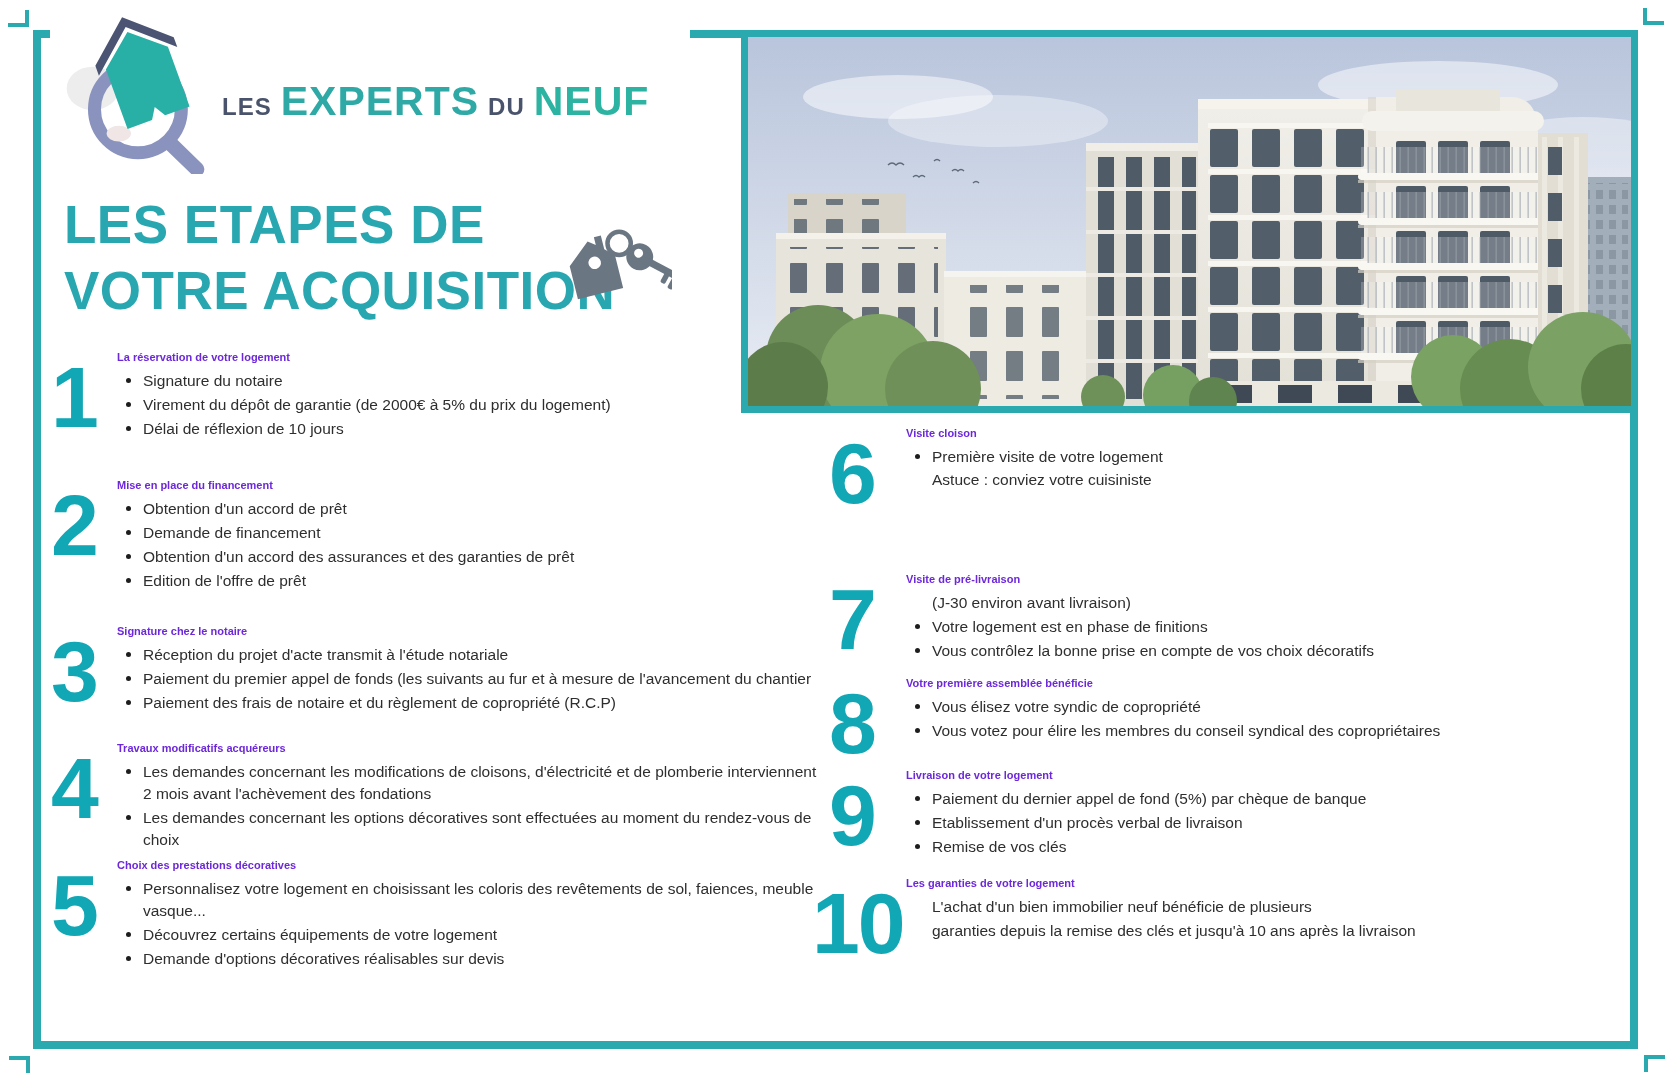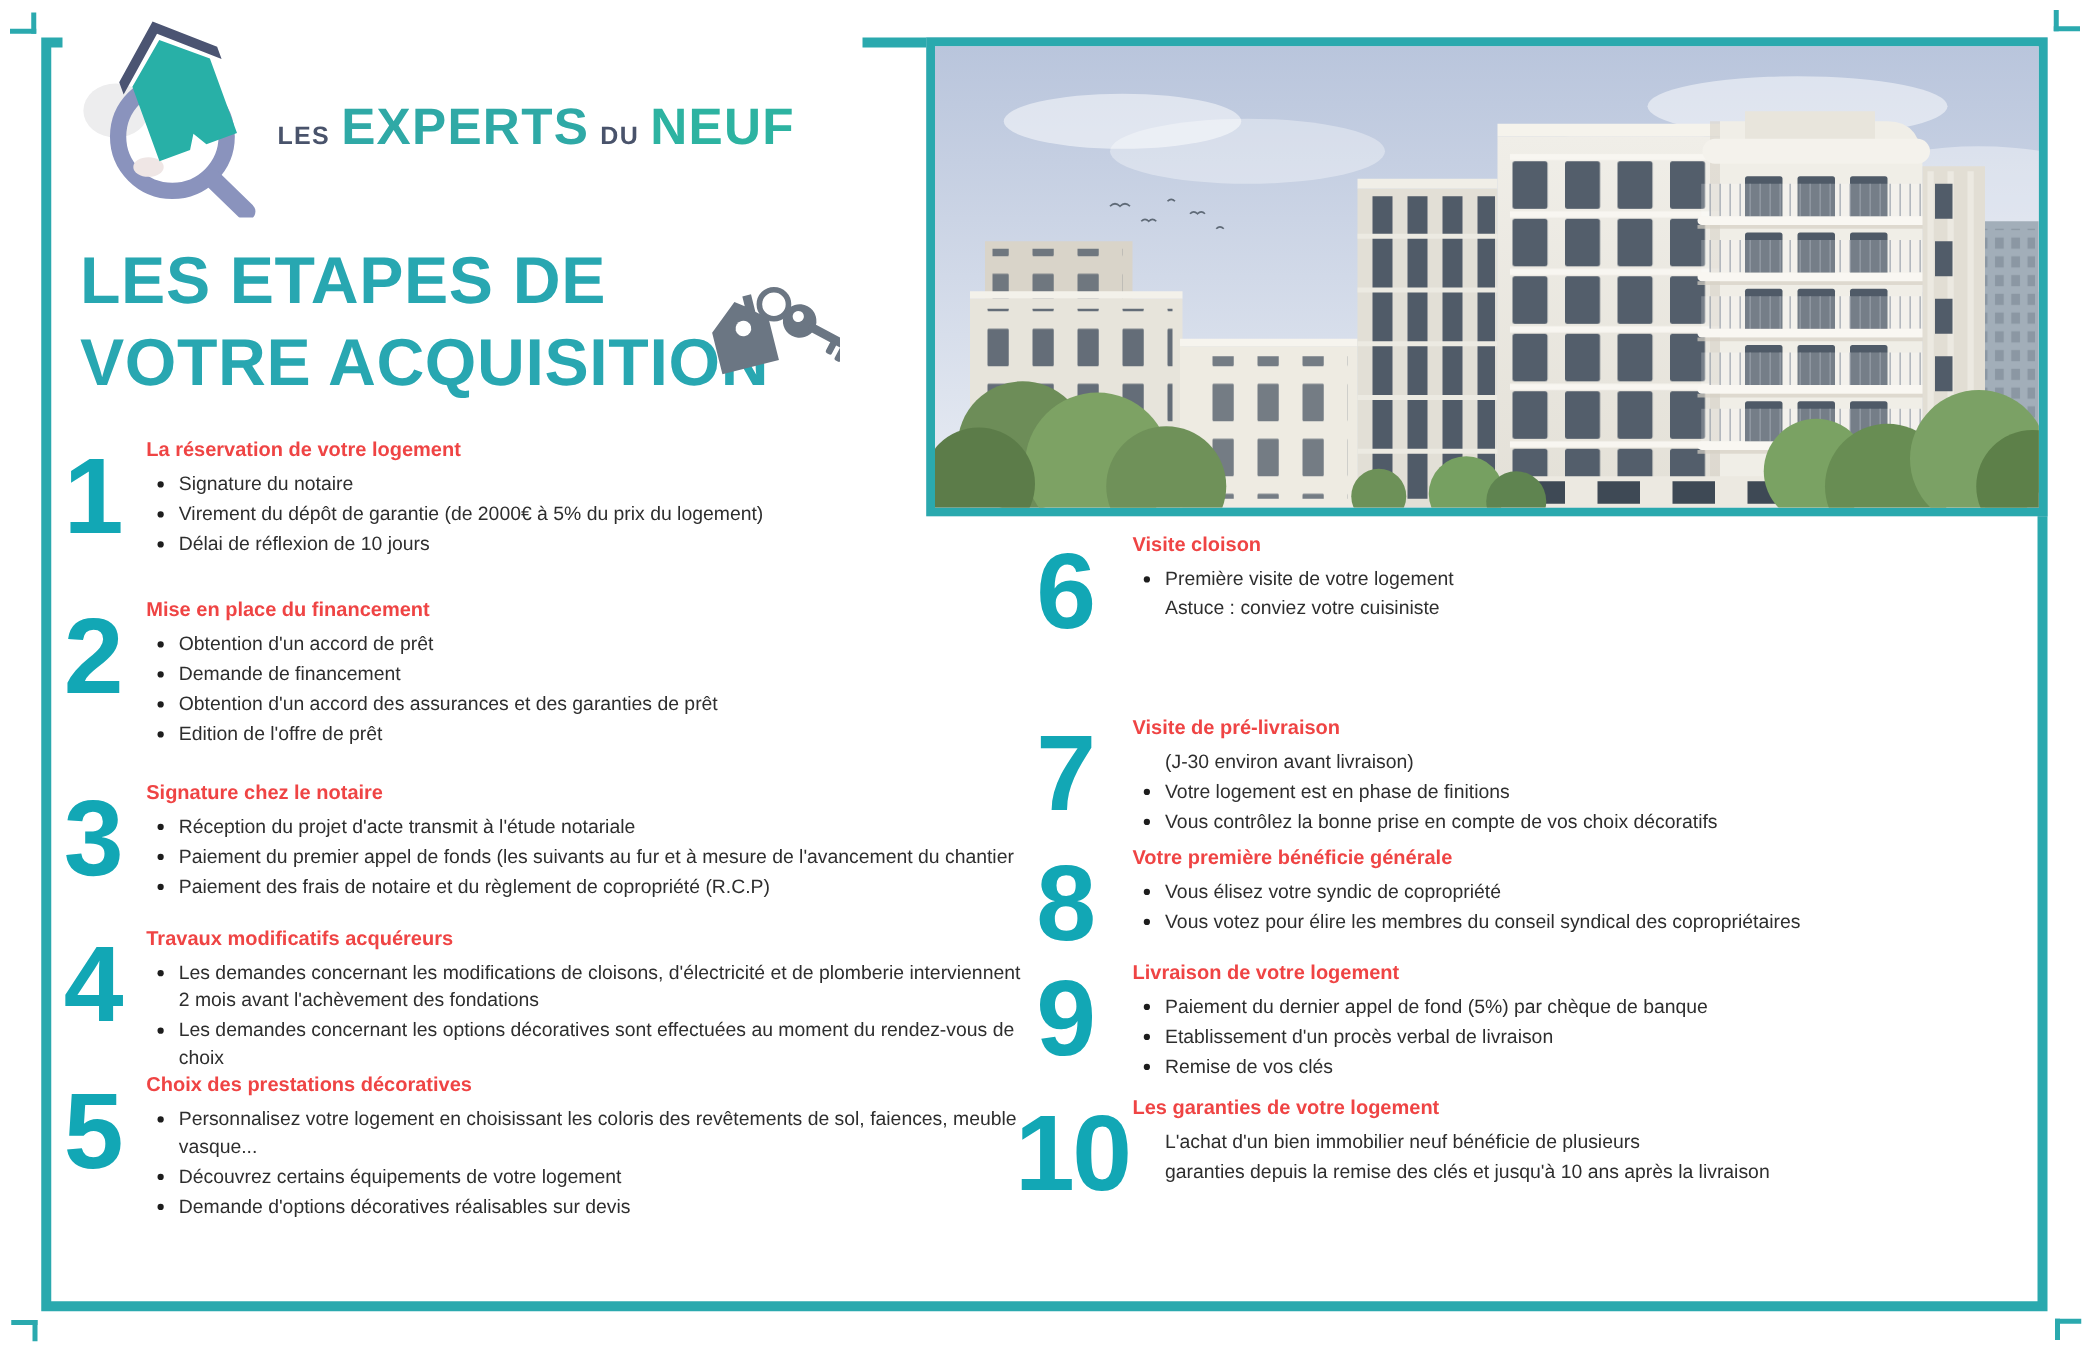--- a/index.html
+++ b/index.html
@@ -13,42 +13,42 @@
   .mark{position:absolute;width:17px;height:13px;z-index:1;}
   .mark.tl{left:8px;top:10px;border-right:4px solid #2aa9ae;border-bottom:4px solid #2aa9ae;}
   .mark.tr{left:1643px;top:8px;border-left:4px solid #2aa9ae;border-bottom:4px solid #2aa9ae;}
   .mark.br{left:1644px;top:1055px;border-left:4px solid #2aa9ae;border-top:4px solid #2aa9ae;}
   .mark.bl{left:9px;top:1056px;border-right:4px solid #2aa9ae;border-top:4px solid #2aa9ae;}
 
   
   .logo{position:absolute;left:50px;top:0;width:640px;height:188px;background:#fff;z-index:4;}
   .logo-svg{position:absolute;left:8px;top:2px;width:152px;height:172px;}
   .wordmark{position:absolute;left:172px;top:78px;display:flex;align-items:baseline;gap:9px;white-space:nowrap;}
-  .wm-small{font-size:20px;font-weight:700;color:#49536b;letter-spacing:1px;}
+  .wm-small{font-size:24px;font-weight:700;color:#49536b;letter-spacing:1px;}
   .wm-big{font-size:41px;font-weight:800;letter-spacing:1px;}
   .wm-experts{color:#2fa9a6;}
   .wm-neuf{color:#2db3a1;}
 
   
   .page-title{position:absolute;left:64px;top:192px;font-size:53px;font-weight:800;
     color:#28a7b1;line-height:66px;letter-spacing:.5px;z-index:2;}
   .key-icon{position:absolute;left:560px;top:218px;width:112px;height:92px;z-index:2;}
 
   
   .photo{position:absolute;left:741px;top:30px;width:897px;height:383px;
     border:7px solid #2aa9ae;box-sizing:border-box;background:#cfd9e6;z-index:3;}
   .photo svg{display:block;width:100%;height:100%;}
 
   
   #steps-layer{position:absolute;left:0;top:0;width:100%;height:100%;z-index:2;}
   .step{position:absolute;display:flex;}
   .step-num{flex:none;font-weight:800;font-size:86px;line-height:78px;color:#12a7b5;
     text-align:center;margin-top:8px;letter-spacing:-2px;}
   .step-body{padding-left:14px;font-size:15.5px;line-height:1.42;color:#2e2e2e;}
-  .step-title{font-weight:700;color:#ef4444;font-size:16px;margin-bottom:4px;}
+  .step-title{font-weight:700;color:#6d28d9;font-size:11px;margin-bottom:4px;}
   ul.items{list-style:none;margin:0;padding:0;}
   ul.items li{position:relative;padding-left:26px;margin:2px 0;}
   ul.items li.bullet::before{content:"";position:absolute;left:9px;top:8px;width:5px;height:5px;
     border-radius:50%;background:#1d1d1d;}
   .plain-line{padding-left:26px;margin:2px 0;}
   .note{margin-top:1px;}
 </style>
 </head>
 <body>
 
@@ -327,21 +327,21 @@
           <div class="plain-line">(J-30 environ avant livraison)</div>
           <ul class="items">
             <li class="bullet"><span>Votre logement est en phase de finitions</span></li>
             <li class="bullet"><span>Vous contrôlez la bonne prise en compte de vos choix décoratifs</span></li>
           </ul>
         </div>
       </div>
       <div class="step" style="left: 812px; top: 676px;">
         <div class="step-num" style="width: 80px;">8</div>
         <div class="step-body" style="width: 648px;">
-          <div class="step-title">Votre première bénéficie générale</div>
+          <div class="step-title">Votre première assemblée bénéficie</div>
           <ul class="items">
             <li class="bullet"><span>Vous élisez votre syndic de copropriété</span></li>
             <li class="bullet"><span>Vous votez pour élire les membres du conseil syndical des copropriétaires</span></li>
           </ul>
         </div>
       </div>
       <div class="step" style="left: 812px; top: 768px;">
         <div class="step-num" style="width: 80px;">9</div>
         <div class="step-body" style="width: 648px;">
           <div class="step-title">Livraison de votre logement</div>

